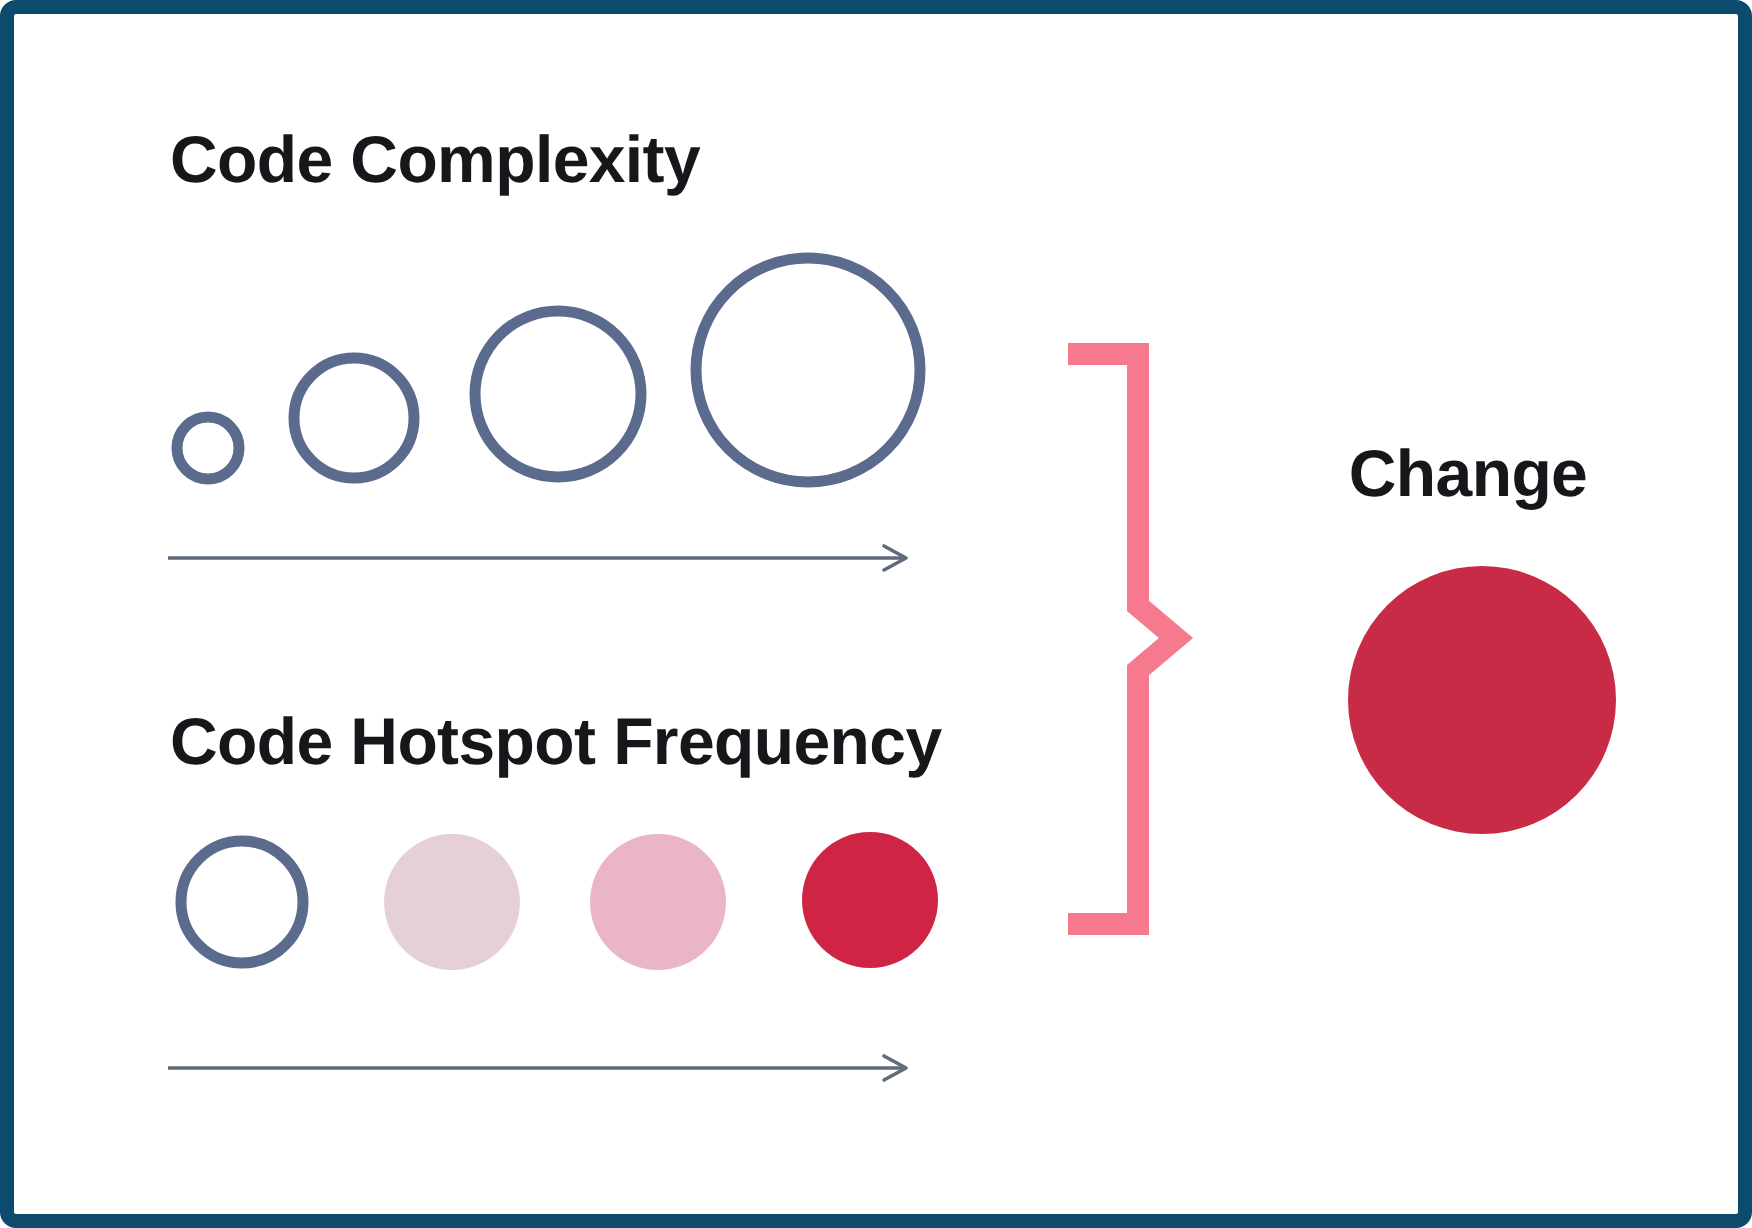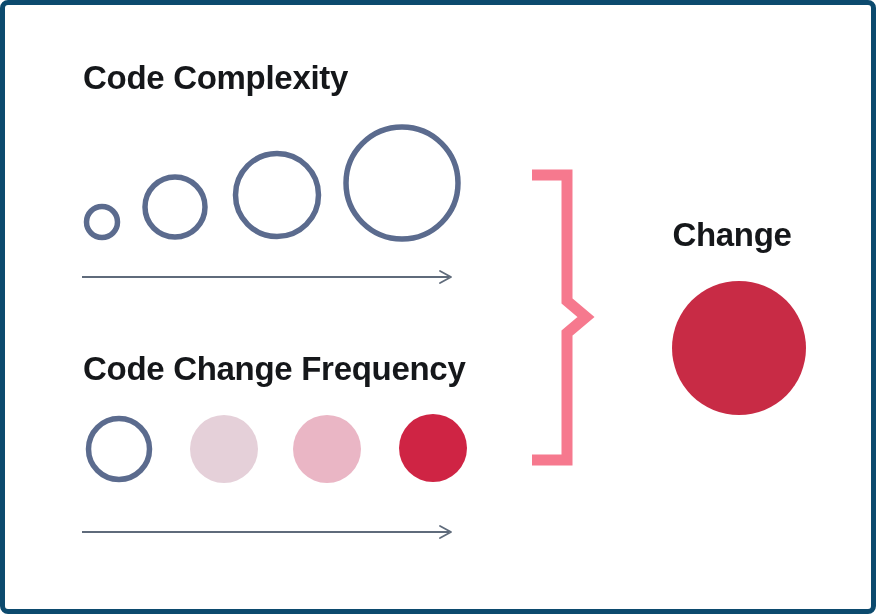--- a/index.html
+++ b/index.html
@@ -6,21 +6,21 @@
     margin: 0;
     padding: 0;
     background: #ffffff;
     font-family: "Liberation Sans", sans-serif;
   }
   .canvas {
     position: relative;
     width: 876px;
     height: 614px;
     background: #ffffff;
-    border: 5px solid #0c4a6e;
+    border: 7px solid #0c4a6e;
     border-radius: 8px;
     box-sizing: border-box;
     overflow: hidden;
   }
   #shapes {
     position: absolute;
     left: 0;
     top: 0;
     width: 876px;
     height: 614px;
@@ -52,15 +52,15 @@
       <circle cx="114" cy="444" r="30.5" fill="none" stroke="#5B6B8E" stroke-width="5.5"></circle>
       <circle cx="219" cy="444" r="34" fill="#E5D0D9" stroke="none" stroke-width="0"></circle>
       <circle cx="322" cy="444" r="34" fill="#EAB6C5" stroke="none" stroke-width="0"></circle>
       <circle cx="428" cy="443" r="34" fill="#CF2444" stroke="none" stroke-width="0"></circle>
       <line x1="77" y1="527" x2="444" y2="527" stroke="#5F6B7B" stroke-width="1.8"></line>
       <path d="M 435 521 L 446 527 L 435 533" fill="none" stroke="#5F6B7B" stroke-width="1.8" stroke-linecap="round" stroke-linejoin="round"></path>
       <path d="M 527 170 L 562 170 L 562 296 L 581 312 L 562 328 L 562 455 L 527 455" fill="none" stroke="#F6798E" stroke-width="11" stroke-linejoin="miter" stroke-linecap="butt"></path>
       <circle cx="734" cy="343" r="67" fill="#C82B45"></circle>
     </svg>
   <div class="title t-complexity">Code Complexity</div>
-  <div class="title t-frequency">Code Change Frequency</div>
+  <div class="title t-frequency">Code Hotspot Frequency</div>
   <div class="title t-hotspot">Change</div>
 </div>
 
 </body></html>

